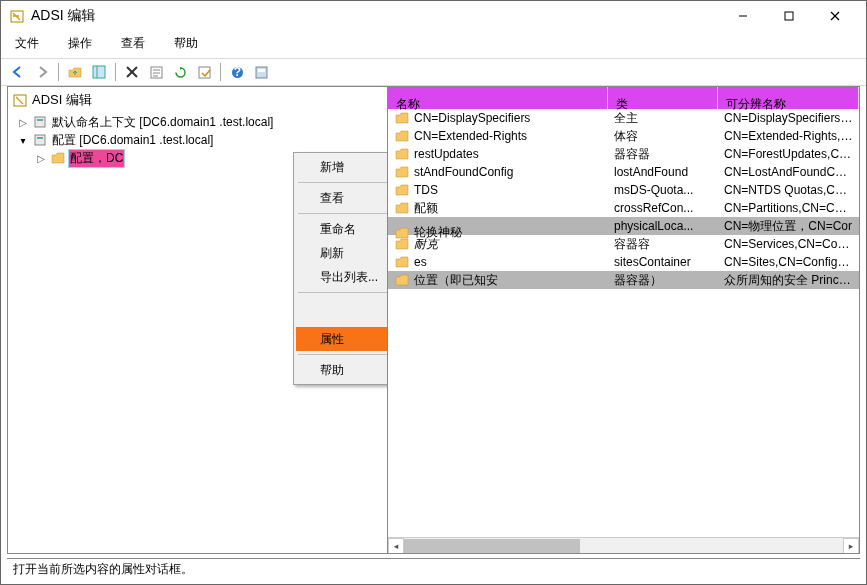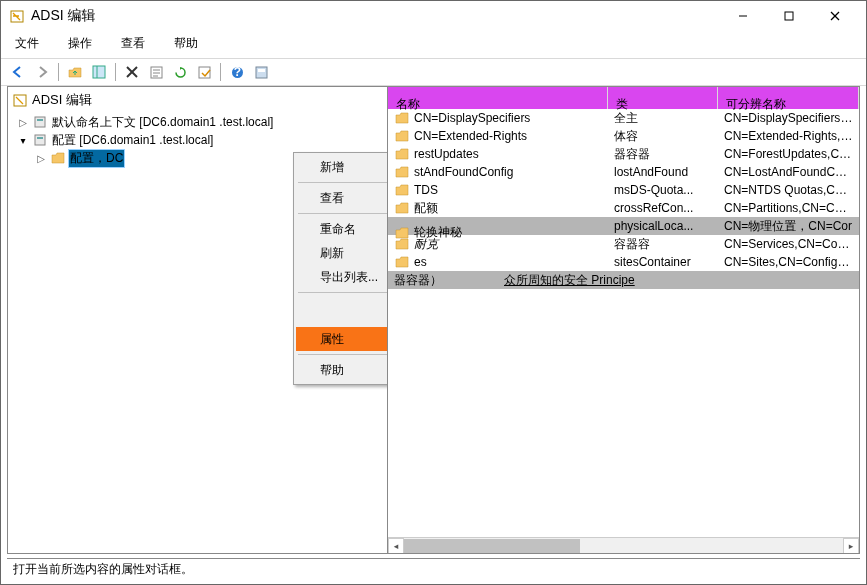--- a/index.html
+++ b/index.html
@@ -15,21 +15,21 @@
     .tb-btn { width:22px; height:22px; display:flex; align-items:center; justify-content:center; border:1px solid transparent; }
     .tb-sep { width:1px; height:18px; background:#aaa; margin:0 3px; }
     .workspace { flex:1; display:flex; border:1px solid #888; margin:0 6px; position:relative; }
     .tree-pane { width: 380px; border-right:1px solid #888; position:relative; overflow:hidden; }
     .tree-header { padding: 4px 4px 2px 4px; display:flex; align-items:center; gap:4px; font-size:13px; }
     .tree { padding: 2px 4px; }
     .tree-row { display:flex; align-items:center; height:18px; gap:2px; white-space:nowrap; }
     .tw { width:14px; height:14px; display:flex; align-items:center; justify-content:center; color:#5b5b5b; font-size:10px; }
     .tree-icon { width:16px; height:16px; display:flex; align-items:center; justify-content:center; }
     .tree-label { padding: 0 2px; }
-    .tree-label.sel { background:#0369a1; border:1px solid #99d1ff; padding:0 1px; }
+    .tree-label.sel { background:#ec4899; border:1px solid #99d1ff; padding:0 1px; }
     .list-pane { flex:1; display:flex; flex-direction:column; overflow:hidden; }
     .list-header { display:flex; height:22px; }
     .col { border-right:1px solid #d9d9d9; padding:9px 8px; background:#d946ef; }
     .list-body { flex:1; overflow:auto; }
     .list-row { display:flex; height:18px; align-items:center; }
     .list-row .cell { padding:0 6px; overflow:hidden; text-overflow:ellipsis; white-space:nowrap; }
     .cell.name { display:flex; align-items:center; gap:4px; }
     .list-row.sel { background:#b5b5b5; color:#000; }
     .scrollbar-h { height:16px; border-top:1px solid #ccc; background:#f0f0f0; display:flex; }
     .sb-btn { width:16px; height:16px; border:1px solid #ccc; background:#fff; display:flex; align-items:center; justify-content:center; font-size:9px; color:#555; }
@@ -334,22 +334,30 @@
               <svg width="14" height="12">
                 <path d="M1 3 h4 l1 -2 h7 v10 h-12 z" fill="#f6c667" stroke="#c79328" stroke-width="0.5"></path>
               </svg>
             </span>
             <span>es</span>
           </div>
           <div class="cell" style="width:110px;">sitesContainer</div>
           <div class="cell" style="flex:1;">CN=Sites,CN=Configuration,DC</div>
         </div>
         <div class="list-row sel">
+          <div class="cell name" style="width:220px;">
+            <span class="tree-icon">
+              <svg width="14" height="12">
+                <path d="M1 3 h4 l1 -2 h7 v10 h-12 z" fill="#f6c667" stroke="#c79328" stroke-width="0.5"></path>
+              </svg>
+            </span>
+            <span>位置（即已知安</span>
+          </div>
           <div class="cell" style="width:110px;">器容器）</div>
-          <div class="cell" style="flex:1;text-decoration:underline;">众所周知的安全 Principe</div>
+          <div class="cell" style="flex:1;">众所周知的安全 Principe</div>
         </div>
       </div>
     <div class="scrollbar-h">
       <div class="sb-btn">◂</div>
       <div class="sb-track">
           <div class="sb-thumb"></div>
         </div>
       <div class="sb-btn">▸</div>
     </div>
   </div>

